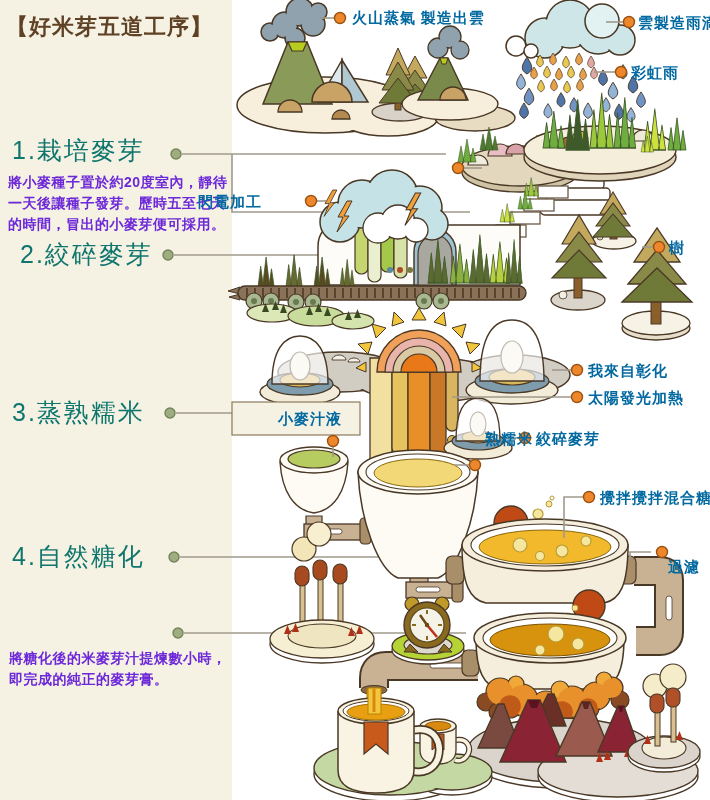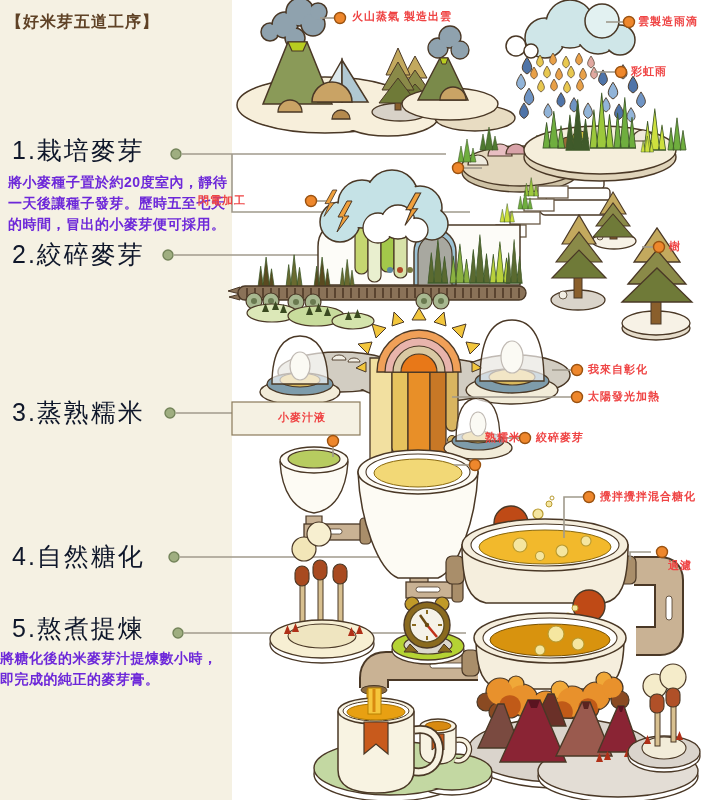--- a/index.html
+++ b/index.html
@@ -1,25 +1,25 @@
 <!DOCTYPE html>
 <html><head>
 <meta charset="utf-8">
 <style>
   html,body{margin:0;padding:0;background:#ffffff;}
   .stage{position:relative;width:710px;height:800px;background:#ffffff;overflow:hidden;
          font-family:"Liberation Sans","DejaVu Sans",sans-serif;}
   .panel{position:absolute;left:0;top:0;width:232px;height:800px;background:#f5f1e3;}
   svg.art{position:absolute;left:0;top:0;}
   .txt{position:absolute;white-space:nowrap;}
-  .title{font-size:16px;font-weight:bold;color:#5f4226;letter-spacing:1px;}
-  .step-h{font-size:25px;font-weight:500;color:#0f172a;letter-spacing:2px;}
+  .title{font-size:22px;font-weight:bold;color:#5f4226;letter-spacing:1px;}
+  .step-h{font-size:25px;font-weight:500;color:#0f766e;letter-spacing:2px;}
   .desc{font-size:14px;font-weight:bold;color:#6d28d9;line-height:1.5;letter-spacing:0.5px;
         width:222px;white-space:normal;}
-  .co{font-size:11px;font-weight:bold;color:#ef4444;letter-spacing:1px;}
+  .co{font-size:15px;font-weight:bold;color:#0369a1;letter-spacing:1px;font-family:Liberation Serif, serif;}
 </style>
 </head>
 <body>
 
 <div class="stage">
   <div class="panel"></div>
 
   <svg class="art" width="710" height="800" viewBox="0 0 710 800">
     <defs>
       <path id="bolt" d="M9,0 L0,16 h5 L-1,31 L11,15 h-5 L14,0 Z"></path>
@@ -704,25 +704,24 @@
         <circle cx="170" cy="413" r="5"></circle>
       <circle cx="174" cy="557" r="5"></circle>
         <circle cx="178" cy="633" r="5"></circle>
     </g>
   </svg>
 
   <div class="txt title" style="left:6px;top:12px">【好米芽五道工序】</div>
 
   <div class="txt step-h" style="left:12px;top:134px">1.栽培麥芽</div>
   <div class="txt desc" style="left:8px;top:172px">將小麥種子置於約20度室內，靜待一天後讓種子發芽。歷時五至七天的時間，冒出的小麥芽便可採用。</div>
-  <div class="txt step-h" style="left:12px;top:238px">2.絞碎麥芽</div>
+  <div class="txt step-h" style="left:20px;top:238px">2.絞碎麥芽</div>
   <div class="txt step-h" style="left:12px;top:396px">3.蒸熟糯米</div>
   <div class="txt step-h" style="left:12px;top:540px">4.自然糖化</div>
-  <div class="txt step-h" style="left:12px;top:612px">5.熬煮提煉</div>
-  <div class="txt desc" style="left:0;top:648px">將糖化後的米麥芽汁提煉數小時，即完成的純正的麥芽膏。</div>
+  <div class="txt desc" style="left:9px;top:648px">將糖化後的米麥芽汁提煉數小時，即完成的純正的麥芽膏。</div>
 
   <div class="txt co" style="left:352px;top:9px">火山蒸氣 製造出雲</div>
   <div class="txt co" style="left:638px;top:14px">雲製造雨滴</div>
   <div class="txt co" style="left:631px;top:64px">彩虹雨</div>
   <div class="txt co" style="left:198px;top:193px">閃電加工</div>
   <div class="txt co" style="left:669px;top:239px">樹</div>
   <div class="txt co" style="left:588px;top:362px">我來自彰化</div>
   <div class="txt co" style="left:588px;top:389px">太陽發光加熱</div>
   <div class="txt co" style="left:536px;top:430px">絞碎麥芽</div>
   <div class="txt co" style="left:485px;top:430px">熟糯米</div>

